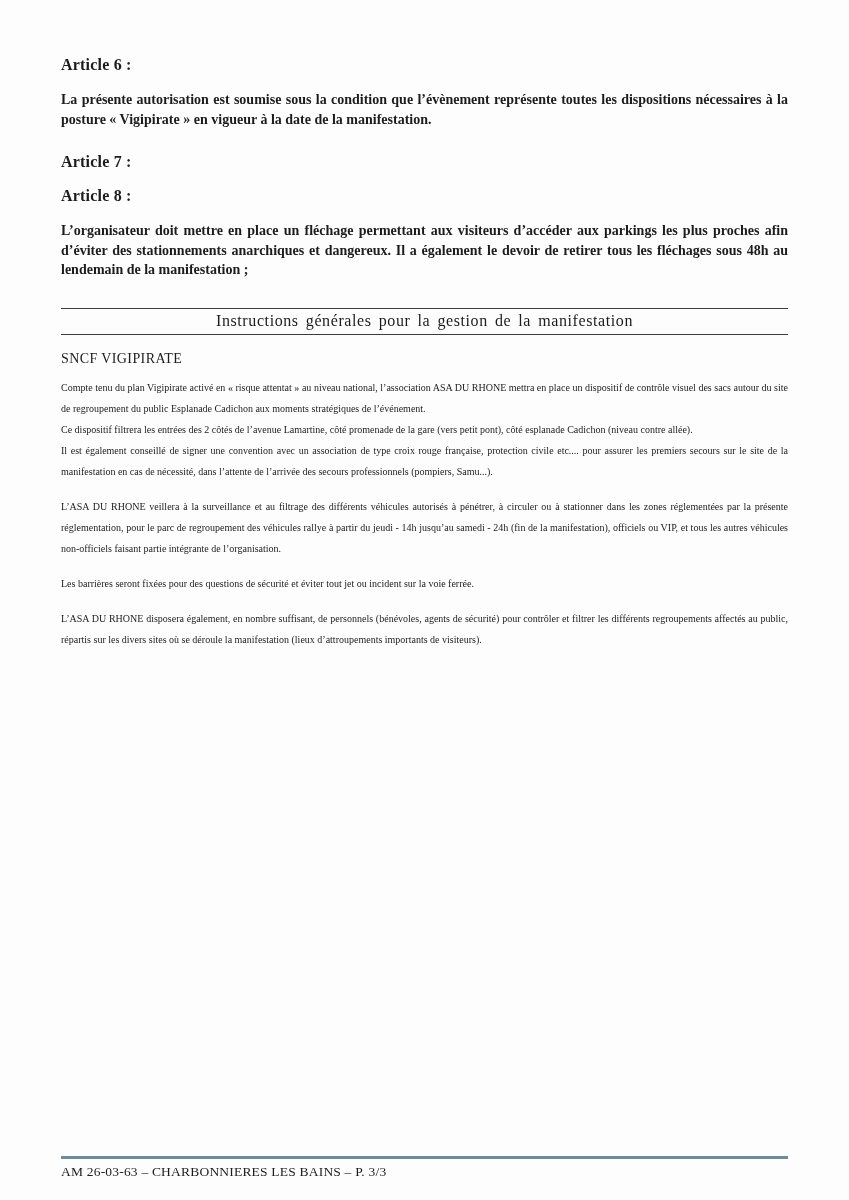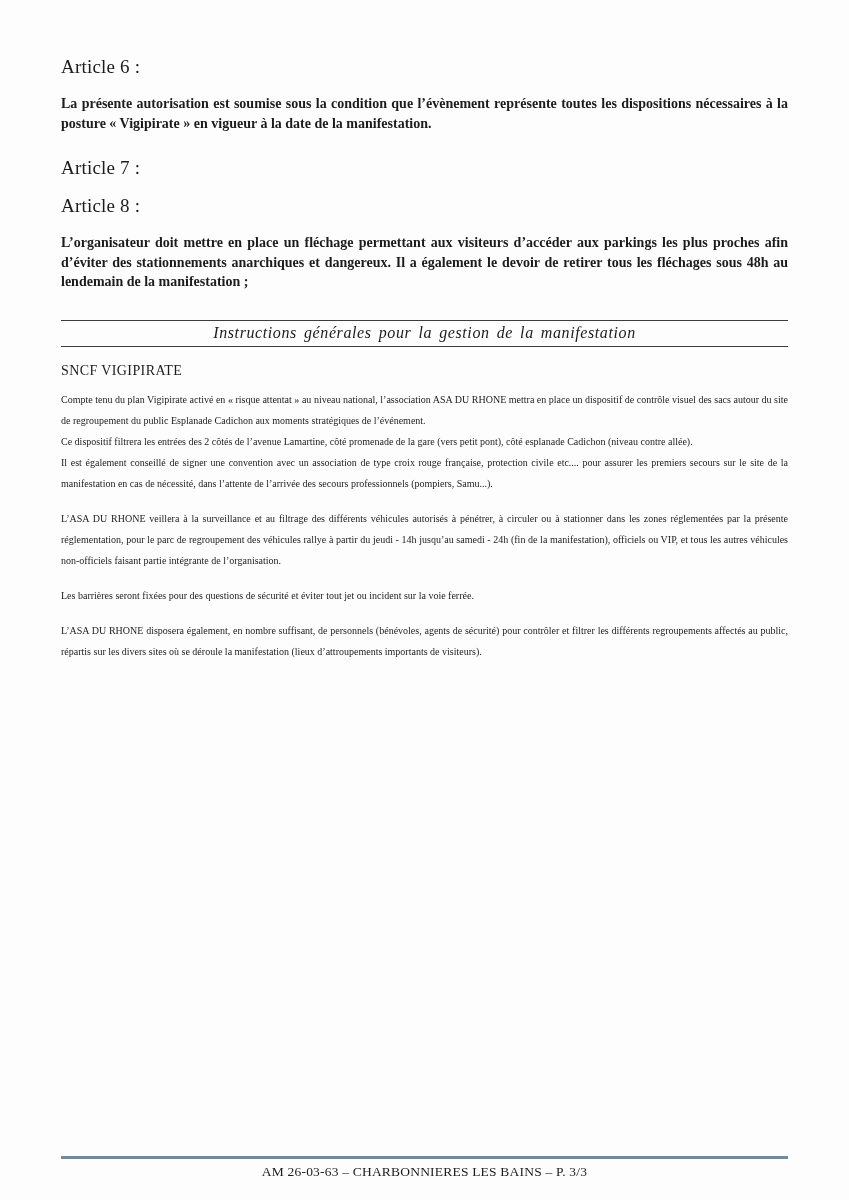--- a/index.html
+++ b/index.html
@@ -15,22 +15,22 @@
     overflow: hidden;
   }
   .content {
     position: absolute;
     top: 56px;
     left: 61px;
     width: 727px;
   }
   .article { margin: 0; }
   .article-heading {
-    font-size: 19px;
-    font-weight: 400;
+    font-size: 16px;
+    font-weight: 700;
     margin: 0 0 16px 0;
     letter-spacing: 0.2px;
   }
   .article-body {
     font-size: 14px;
     line-height: 19.5px;
     margin: 0 0 24px 0;
     text-align: justify;
     font-weight: bold;
   }
@@ -40,21 +40,20 @@
     border-bottom: 1px solid #3c3c3c;
     padding: 3px 0 4px 0;
   }
   .section-title {
     font-size: 16px;
     font-weight: 400;
     text-align: center;
     margin: 0;
     letter-spacing: 0.6px;
     word-spacing: 2.5px;
-    font-style: italic;
   }
   .subheading {
     font-size: 14px;
     margin: 0 0 10px 0;
     letter-spacing: 0.4px;
   }
   .block { margin: 0 0 14px 0; }
   .block p {
     margin: 0;
     font-size: 10px;
@@ -66,21 +65,21 @@
     left: 61px;
     width: 727px;
     top: 1156px;
   }
   .footer-rule {
     height: 3px;
     background: #6e8c9b;
   }
   .footer-text {
     margin-top: 5px;
-    text-align: center;
+    text-align: left;
     font-size: 13.5px;
     letter-spacing: 0.2px;
   }
 </style>
 </head>
 <body>
 
 <div class="page">
   <main class="content">
 

